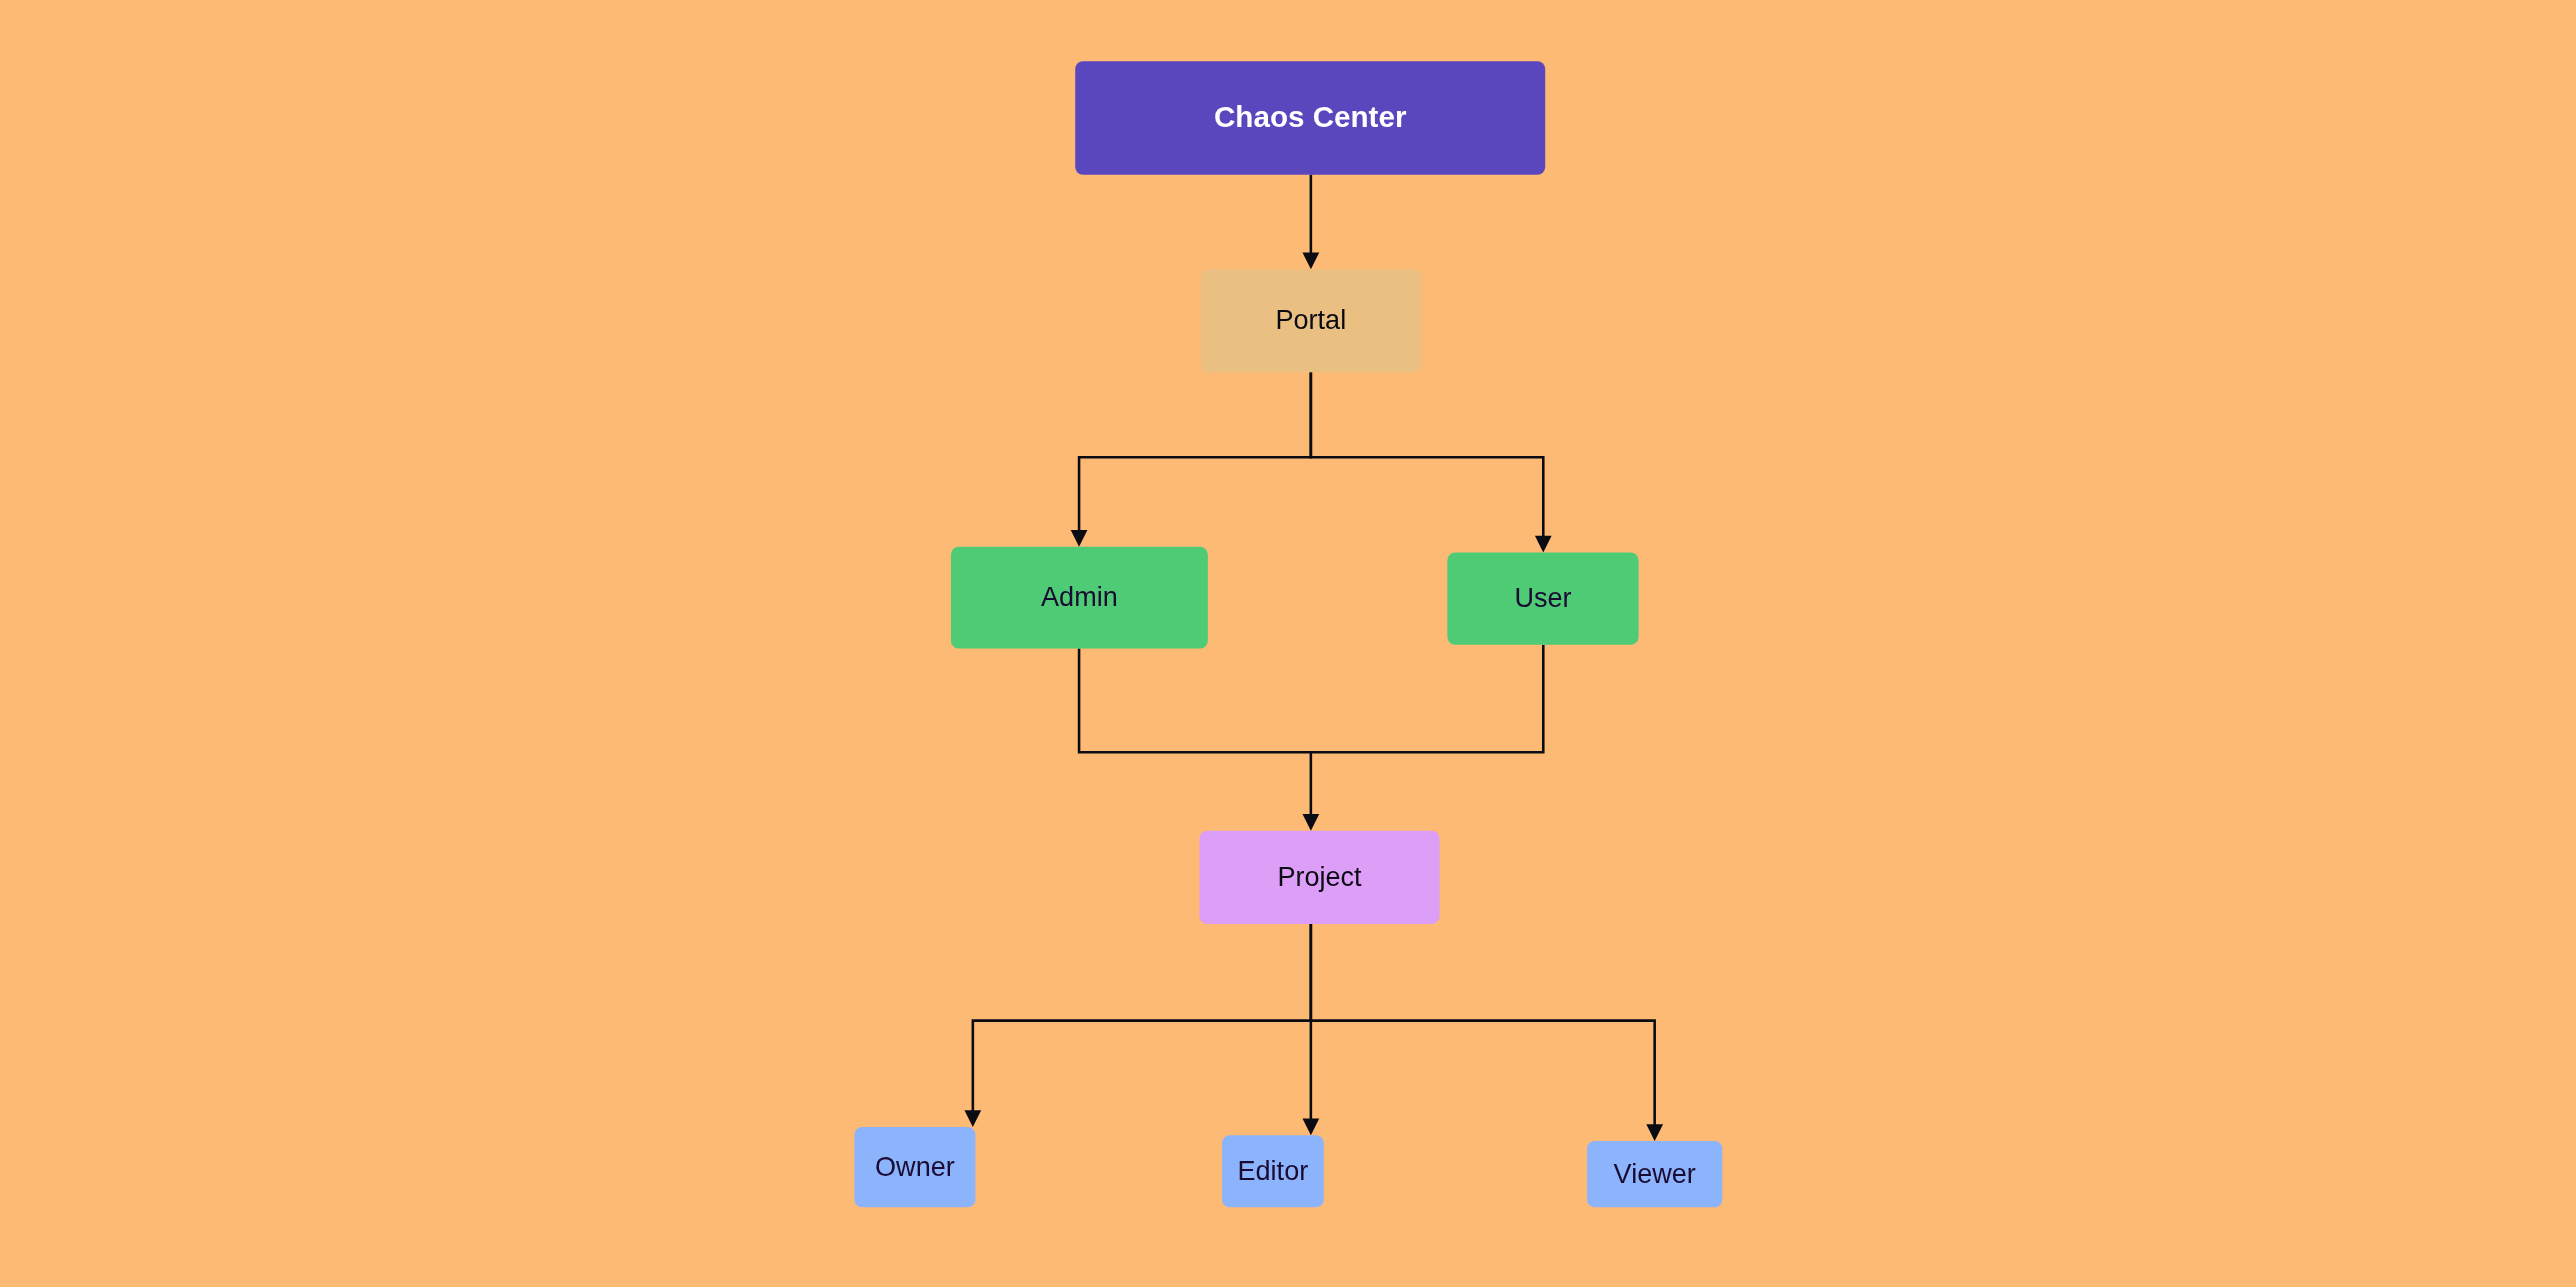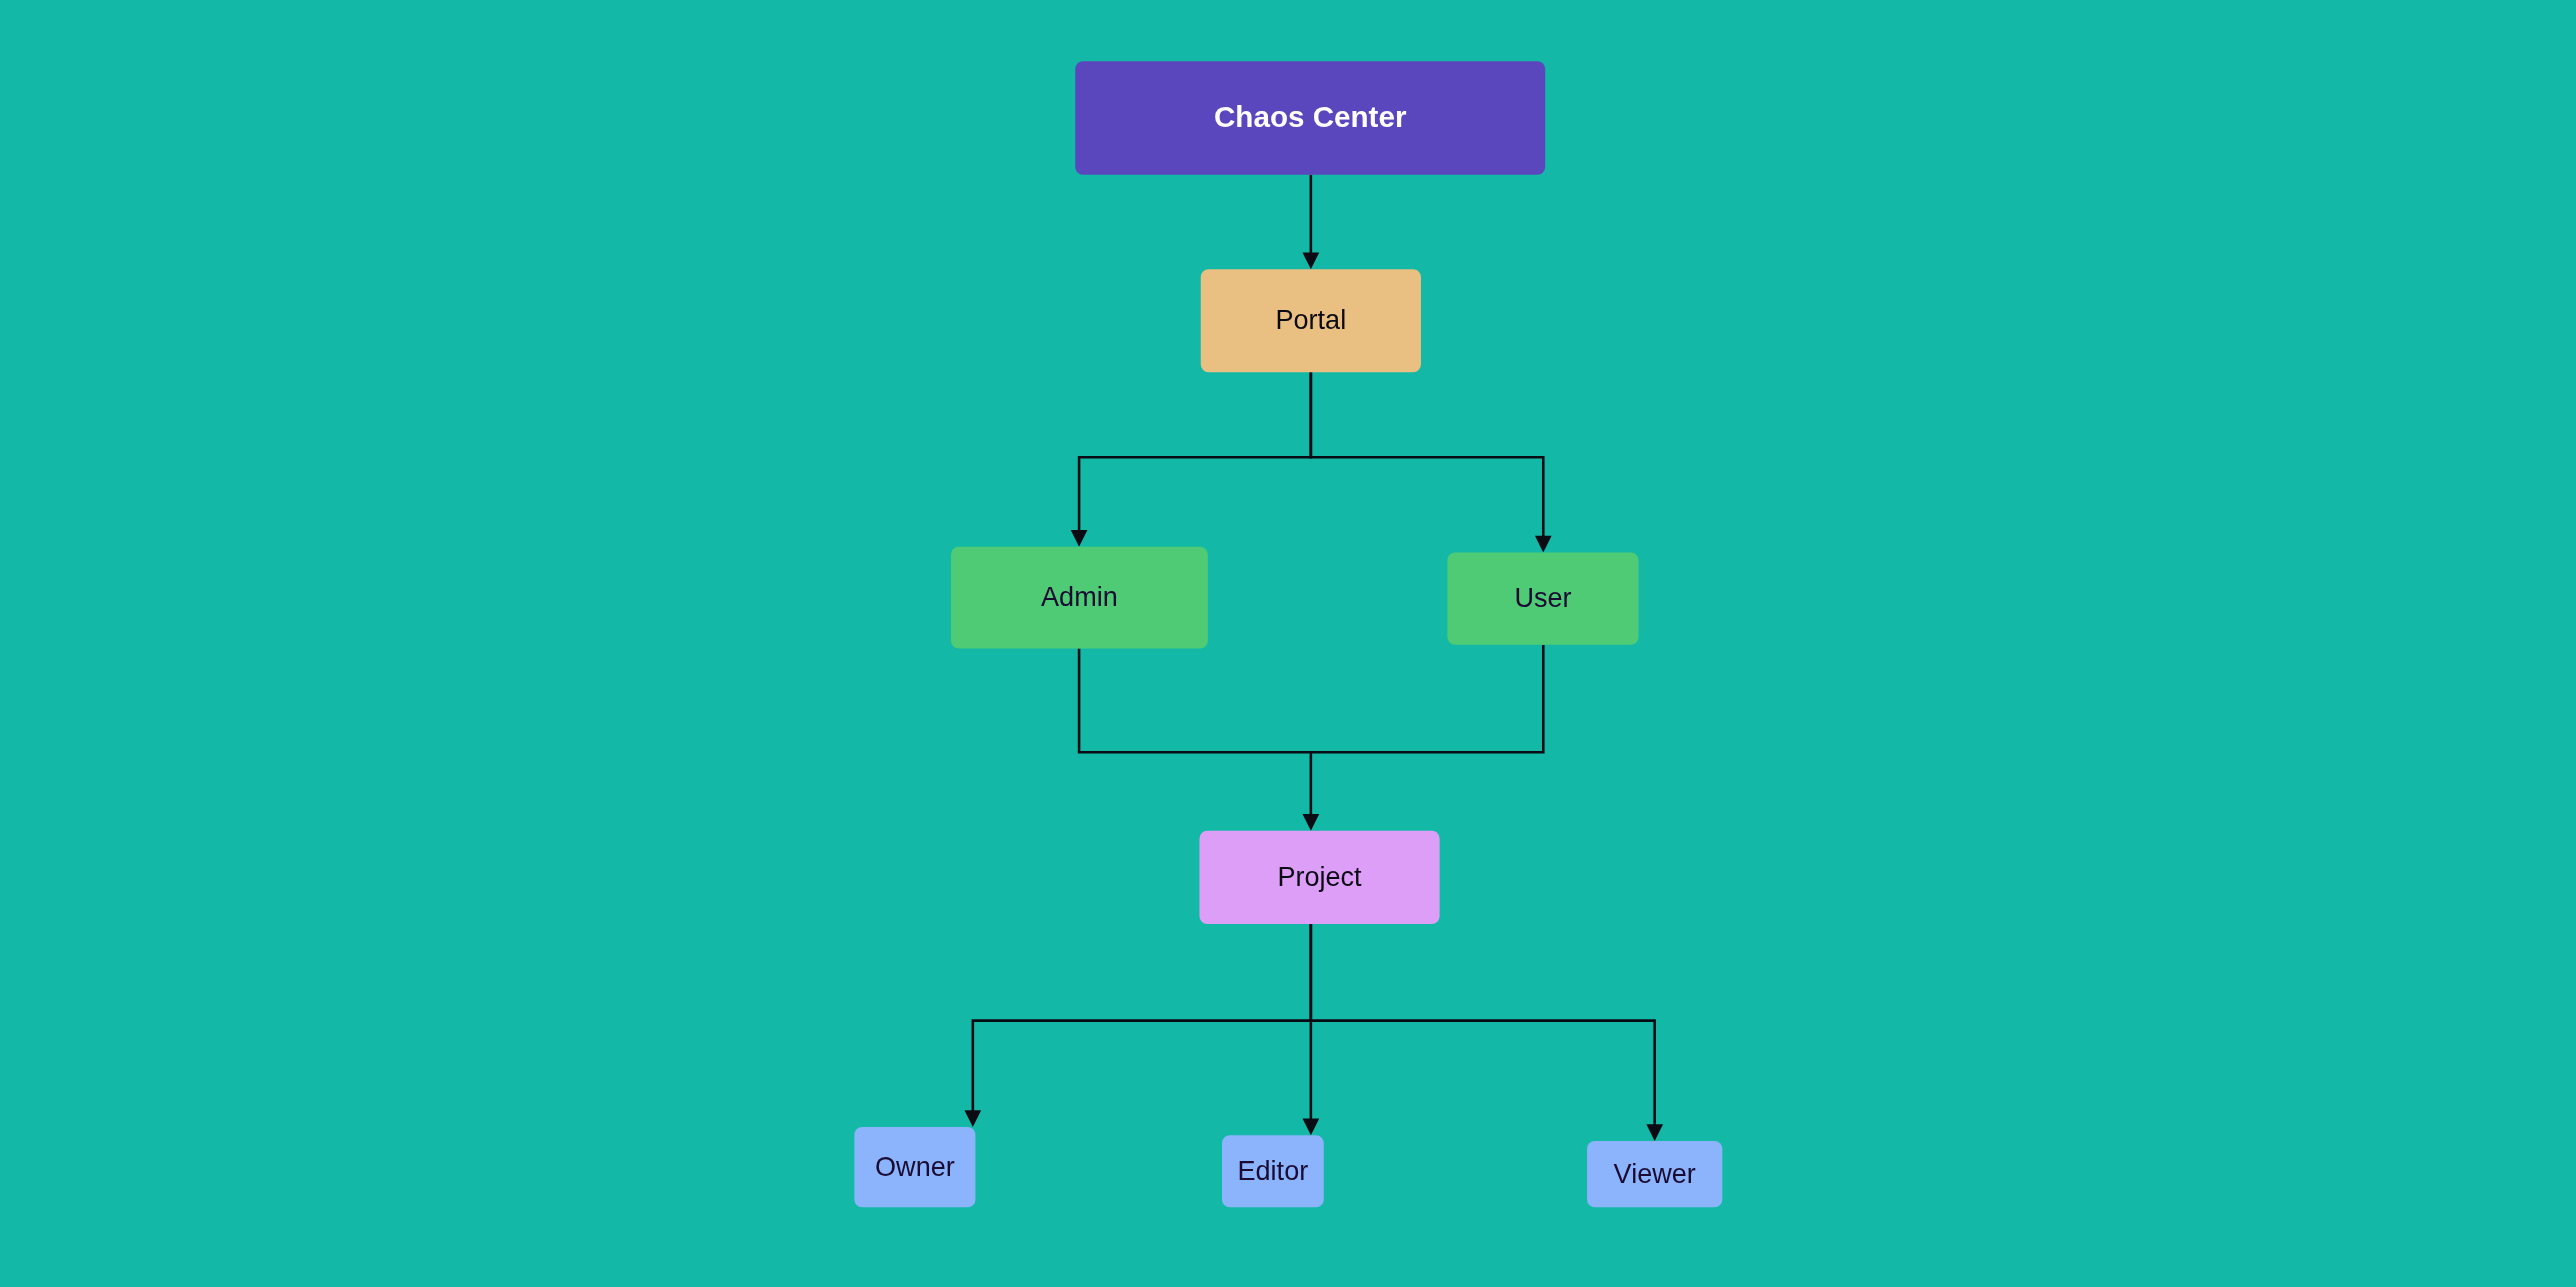--- a/index.html
+++ b/index.html
@@ -39,21 +39,21 @@
     fill: none;
     stroke: #0b0b14;
     stroke-width: 4;
     stroke-linecap: butt;
     stroke-linejoin: miter;
   }
 </style>
 </head>
 <body style="background: rgb(255, 255, 255);">
 
-<div id="diagram-root" style="background: #14b8a6;">
+<div id="diagram-root" style="background: #fdba74;">
   <svg class="flow" viewBox="0 0 4001 2000" xmlns="http://www.w3.org/2000/svg">
     <g id="edges-layer">
         <g>
           <path class="edge-path" d="M 2036 271 L 2036 400" stroke="#0b0b14"></path>
           <polygon points="2023,392 2049,392 2036,418" fill="#0b0b14"></polygon>
         </g>
         <g>
           <path class="edge-path" d="M 2036 578 L 2036 710 L 1676 710 L 1676 830" stroke="#0b0b14"></path>
           <polygon points="1663,823 1689,823 1676,849" fill="#0b0b14"></polygon>
         </g>

